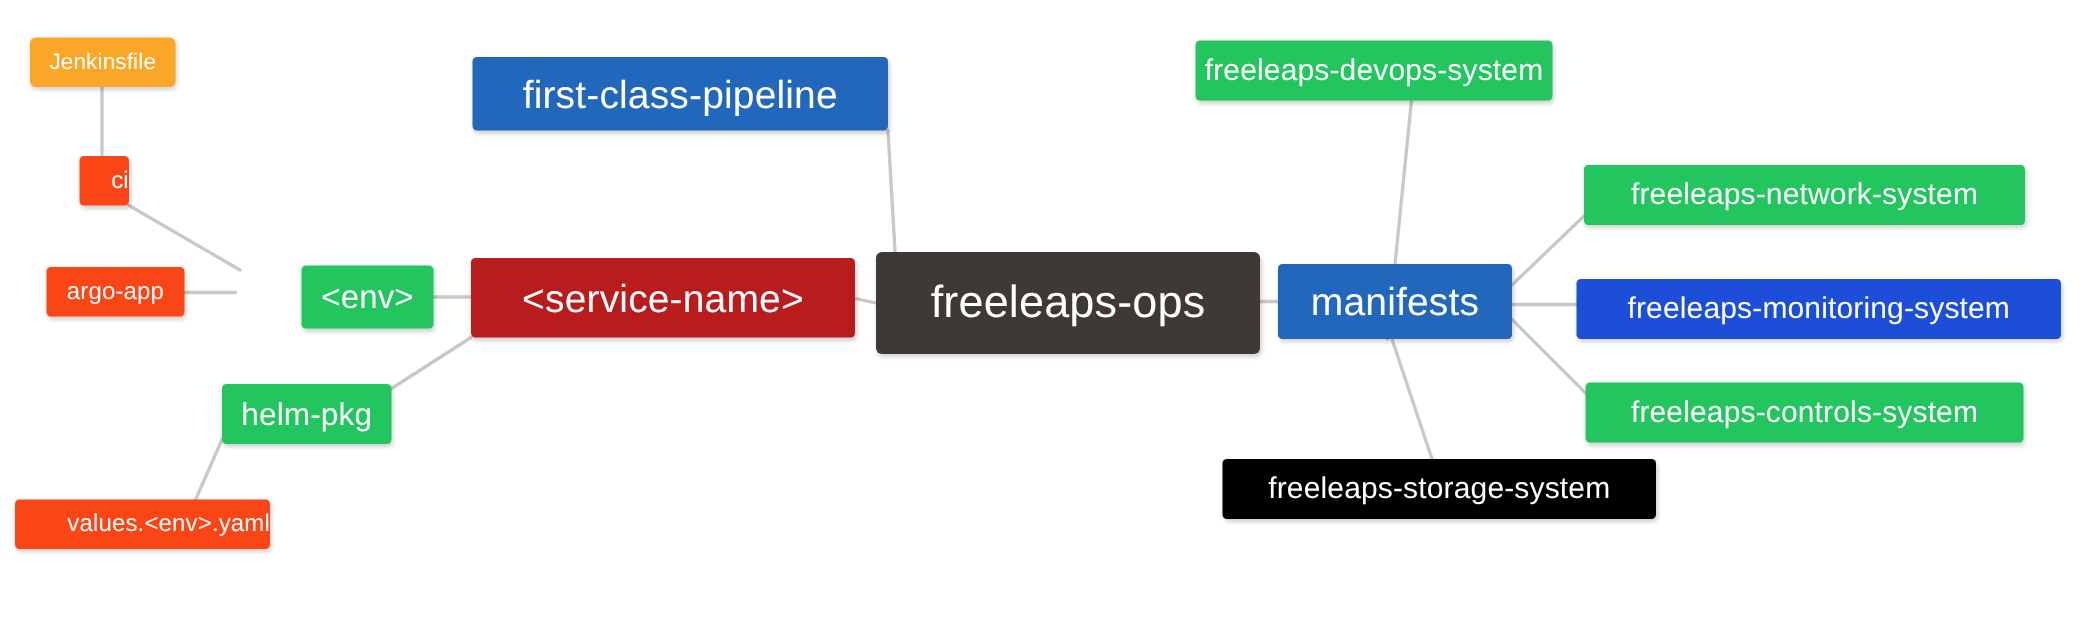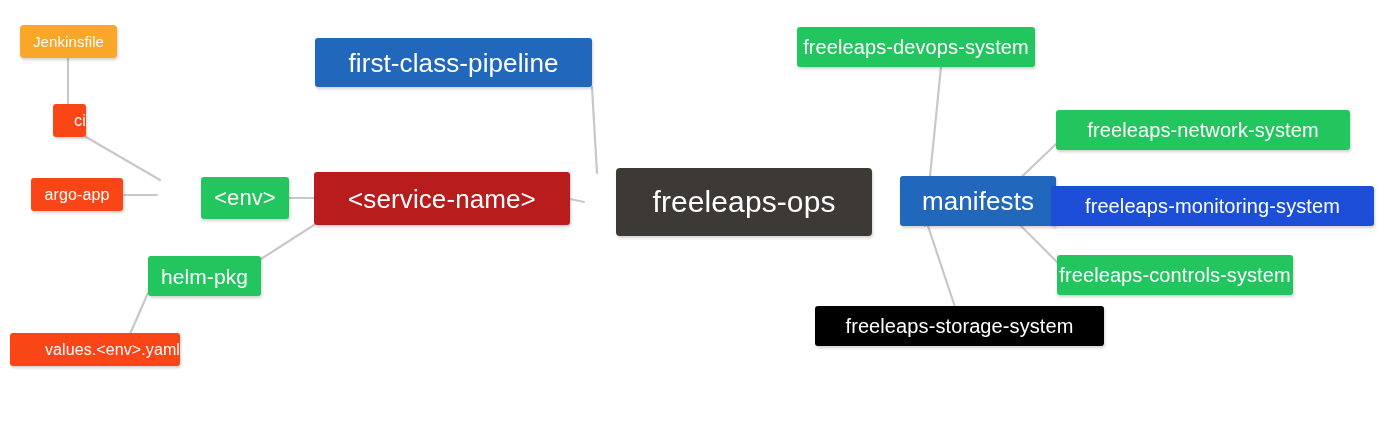--- a/index.html
+++ b/index.html
@@ -59,21 +59,21 @@
       <polyline points="123,195 157,195" fill="none" stroke="#c8c8c8" stroke-width="2.2" stroke-linecap="round"></polyline>
       <polyline points="68,58 68,104" fill="none" stroke="#c8c8c8" stroke-width="2.2" stroke-linecap="round"></polyline>
       <polyline points="148,293 130,334" fill="none" stroke="#c8c8c8" stroke-width="2.2" stroke-linecap="round"></polyline>
       <polyline points="941,67 925,226" fill="none" stroke="#c8c8c8" stroke-width="2.2" stroke-linecap="round"></polyline>
       <polyline points="1008,190 1056,144" fill="none" stroke="#c8c8c8" stroke-width="2.2" stroke-linecap="round"></polyline>
       <polyline points="1008,203 1051,203" fill="none" stroke="#c8c8c8" stroke-width="2.2" stroke-linecap="round"></polyline>
       <polyline points="1008,213 1057,262" fill="none" stroke="#c8c8c8" stroke-width="2.2" stroke-linecap="round"></polyline>
       <polyline points="928,226 955,307" fill="none" stroke="#c8c8c8" stroke-width="2.2" stroke-linecap="round"></polyline>
     </svg>
   <div id="node-layer">
-      <div class="node" style="left: 584px; top: 168px; width: 256px; height: 68px; background: rgb(61, 57, 53); font-size: 30px; border-radius: 4px; margin-left: 32px;">
+      <div class="node" style="left: 584px; top: 168px; width: 256px; height: 68px; background: rgb(61, 57, 53); font-size: 30px; border-radius: 4px;">
         <span class="node-label">freeleaps-ops</span>
       </div>
       <div class="node" style="left: 314px; top: 172px; width: 256px; height: 53px; background: #b91c1c; font-size: 26px; border-radius: 3px;">
         <span class="node-label">&lt;service-name&gt;</span>
       </div>
       <div class="node" style="left: 315px; top: 38px; width: 277px; height: 49px; background: rgb(33, 103, 188); font-size: 26px; border-radius: 3px;">
         <span class="node-label">first-class-pipeline</span>
       </div>
       <div class="node" style="left: 157px; top: 177px; width: 88px; height: 42px; background: rgb(34, 197, 94); font-size: 22px; border-radius: 3px; margin-left: 44px;">
         <span class="node-label">&lt;env&gt;</span>
@@ -86,32 +86,32 @@
       </div>
       <div class="node" style="left: 31px; top: 178px; width: 92px; height: 33px; background: rgb(250, 70, 22); font-size: 16px; border-radius: 3px; justify-content: center;">
         <span class="node-label">argo-app</span>
       </div>
       <div class="node" style="left: 148px; top: 256px; width: 113px; height: 40px; background: rgb(34, 197, 94); font-size: 21px; border-radius: 3px;">
         <span class="node-label">helm-pkg</span>
       </div>
       <div class="node" style="left: 10px; top: 333px; width: 170px; height: 33px; background: rgb(250, 70, 22); font-size: 16px; border-radius: 3px; justify-content: flex-end;">
         <span class="node-label">values.&lt;env&gt;.yaml</span>
       </div>
-      <div class="node" style="left: 852px; top: 176px; width: 156px; height: 50px; background: rgb(33, 103, 188); font-size: 26px; border-radius: 3px; margin-left: 48px;">
+      <div class="node" style="left: 852px; top: 176px; width: 156px; height: 50px; background: rgb(33, 103, 188); font-size: 26px; border-radius: 3px;">
         <span class="node-label">manifests</span>
       </div>
       <div class="node" style="left: 797px; top: 27px; width: 238px; height: 40px; background: rgb(34, 197, 94); font-size: 20px; border-radius: 3px;">
         <span class="node-label">freeleaps-devops-system</span>
       </div>
       <div class="node" style="left: 1056px; top: 110px; width: 294px; height: 40px; background: rgb(34, 197, 94); font-size: 20px; border-radius: 3px;">
         <span class="node-label">freeleaps-network-system</span>
       </div>
       <div class="node" style="left: 1051px; top: 186px; width: 323px; height: 40px; background: #1d4ed8; font-size: 20px; border-radius: 3px;">
         <span class="node-label">freeleaps-monitoring-system</span>
       </div>
-      <div class="node" style="left: 1057px; top: 255px; width: 236px; height: 40px; background: rgb(34, 197, 94); font-size: 20px; border-radius: 3px;">
+      <div class="node" style="left: 1057px; top: 255px; width: 292px; height: 40px; background: rgb(34, 197, 94); font-size: 20px; border-radius: 3px;">
         <span class="node-label">freeleaps-controls-system</span>
       </div>
       <div class="node" style="left: 815px; top: 306px; width: 289px; height: 40px; background: #000000; font-size: 20px; border-radius: 3px;">
         <span class="node-label">freeleaps-storage-system</span>
       </div>
     </div>
 </div>
 
 </body></html>

